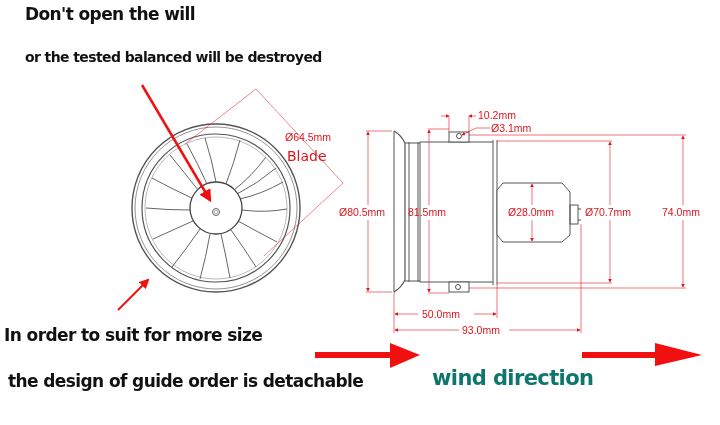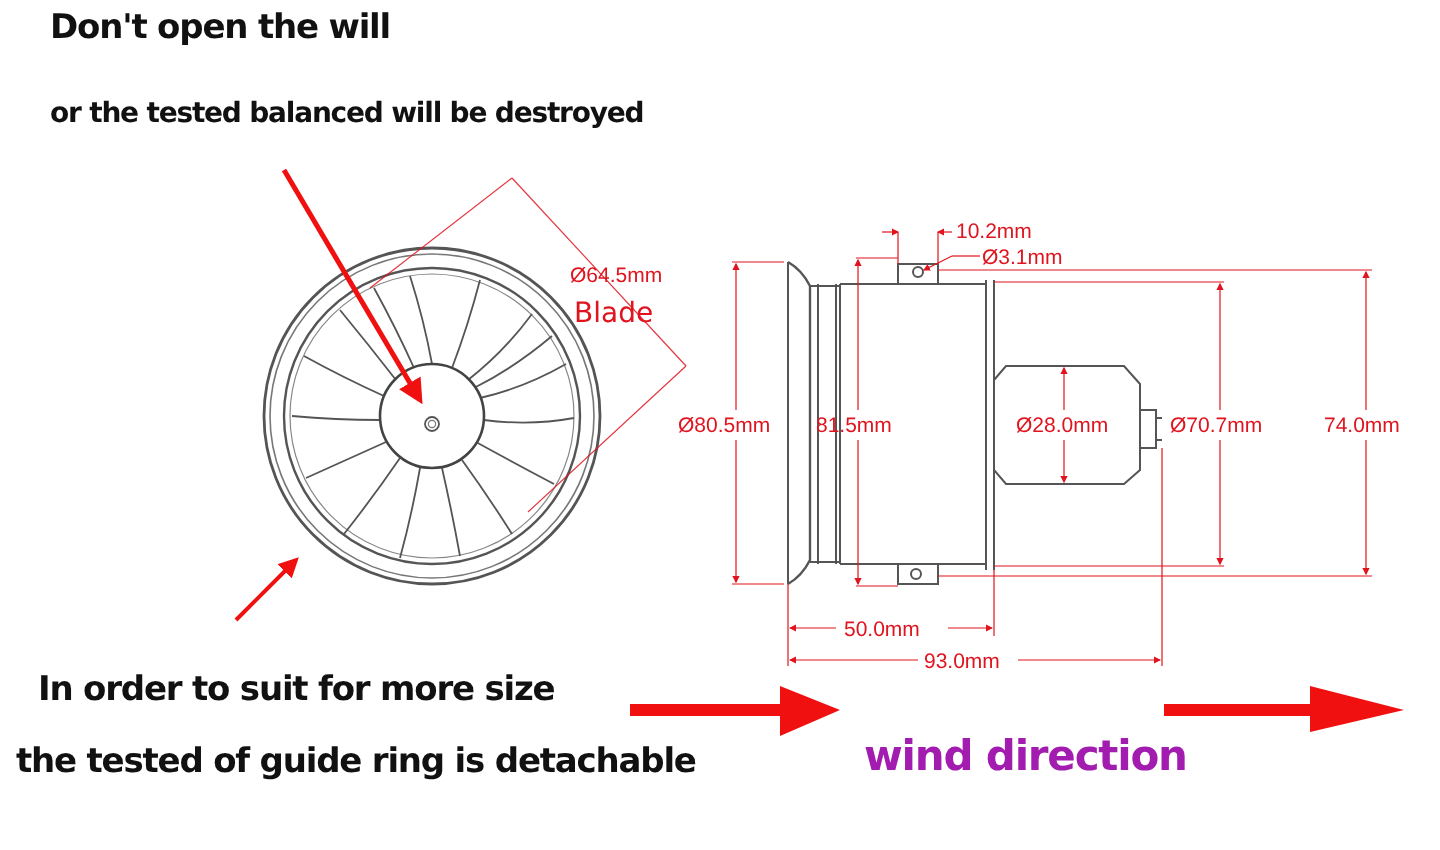--- a/index.html
+++ b/index.html
@@ -1,33 +1,33 @@
 <!DOCTYPE html>
 <html><head>
 <meta charset="utf-8">
 <style>
   html, body { margin: 0; padding: 0; background: #ffffff; }
   body { width: 720px; height: 425px; position: relative; overflow: hidden; font-family: "DejaVu Sans", sans-serif; }
   .note { position: absolute; font-family: "DejaVu Sans", sans-serif; font-weight: bold; color: #111111; white-space: nowrap; letter-spacing: -0.6px; }
   .n1 { left: 25px; top: 4px; font-size: 17px; }
   .n2 { left: 25px; top: 49px; font-size: 14px; }
-  .n3 { left: 19px; top: 325px; font-size: 17px; margin-top: 10px; }
+  .n3 { left: 4px; top: 325px; font-size: 17px; }
   .n4 { left: 8px; top: 371px; font-size: 17px; }
-  .wind { position: absolute; left: 432px; top: 366px; font-size: 21px; font-weight: bold; color: #a21caf; font-family: "DejaVu Sans", sans-serif; letter-spacing: -0.6px; white-space: nowrap; }
+  .wind { position: absolute; left: 432px; top: 366px; font-size: 21px; font-weight: bold; color: #0f766e; font-family: "DejaVu Sans", sans-serif; letter-spacing: -0.6px; white-space: nowrap; }
   svg#drawing { position: absolute; left: 0; top: 0; }
   .dim { font-family: "Liberation Sans", sans-serif; font-size: 10.5px; fill: #e0141e; }
   .blade { font-family: "DejaVu Sans", sans-serif; font-size: 14px; fill: #e0141e; }
 </style>
 </head>
 <body>
 
 <div class="note n1">Don't open the will</div>
 <div class="note n2">or the tested balanced will be destroyed</div>
 <div class="note n3">In order to suit for more size</div>
-<div class="note n4">the tested of guide ring is detachable</div>
+<div class="note n4">the design of guide order is detachable</div>
 <div class="wind">wind direction</div>
 
 <svg id="drawing" width="720" height="425" viewBox="0 0 720 425" xmlns="http://www.w3.org/2000/svg">
   <defs>
     <marker id="ah" markerWidth="6" markerHeight="6" refX="5" refY="3" orient="auto" markerUnits="strokeWidth">
       <path d="M0,0 L6,3 L0,6 z" fill="#e0141e"></path>
     </marker>
     <marker id="ahs" markerWidth="6" markerHeight="6" refX="1" refY="3" orient="auto" markerUnits="strokeWidth">
       <path d="M6,0 L0,3 L6,6 z" fill="#e0141e"></path>
     </marker>

